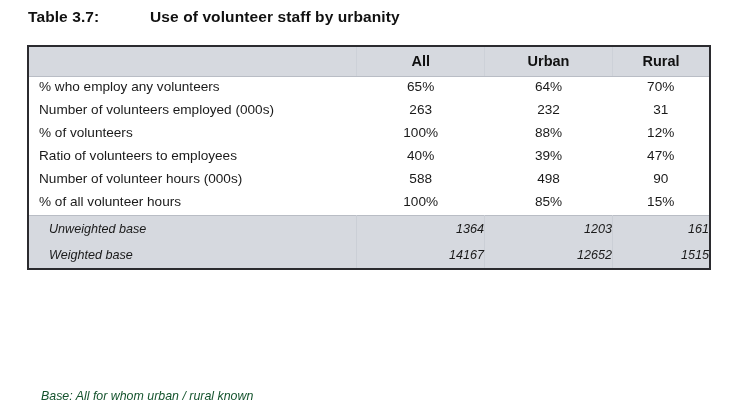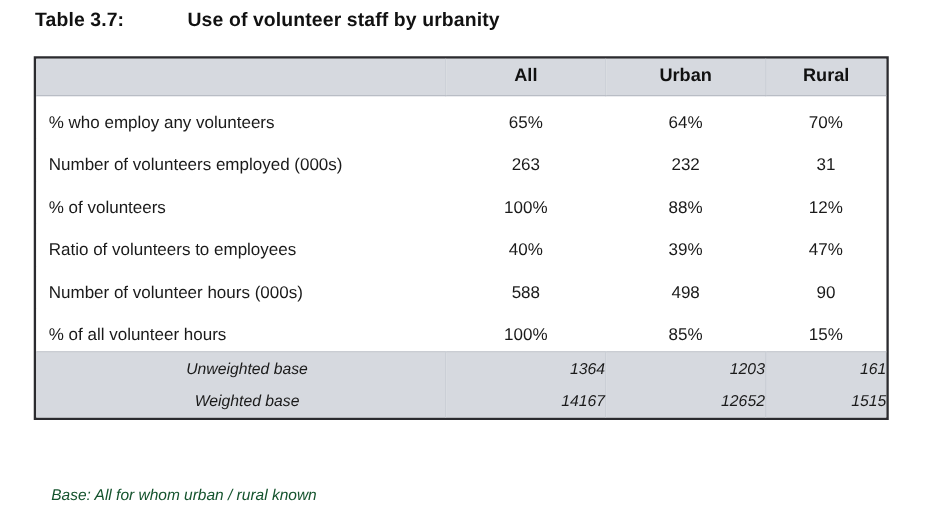--- a/index.html
+++ b/index.html
@@ -78,43 +78,43 @@
     padding-left: 10px;
   }
   thead th.last-col {
     border-right: none;
   }
 
   
   tbody tr.data-row td {
     font-size: 13.6px;
     color: #1a1a1a;
-    padding: 11px 0 5px 0;
+    padding: 0 0 5px 0;
     text-align: center;
     background: #ffffff;
     height: 18px;
   }
   tbody tr.data-row td.cell-label {
     text-align: left;
     padding-left: 10px;
   }
 
   
   tbody tr.base-row td {
     font-size: 12.6px;
     font-style: italic;
     color: #1a1a1a;
     background: #d6d9df;
     padding: 6px 0 6px 0;
     text-align: right;
     border-right: 1px solid #cbcfd6;
   }
   tbody tr.base-row td.cell-label {
-    text-align: center;
-    padding-left: 10px;
+    text-align: left;
+    padding-left: 20px;
   }
   tbody tr.base-row td.last-col {
     border-right: none;
   }
   tbody tr.base-row.first-base td {
     border-top: 1px solid #b9bdc5;
   }
 
   
   .footnote {

